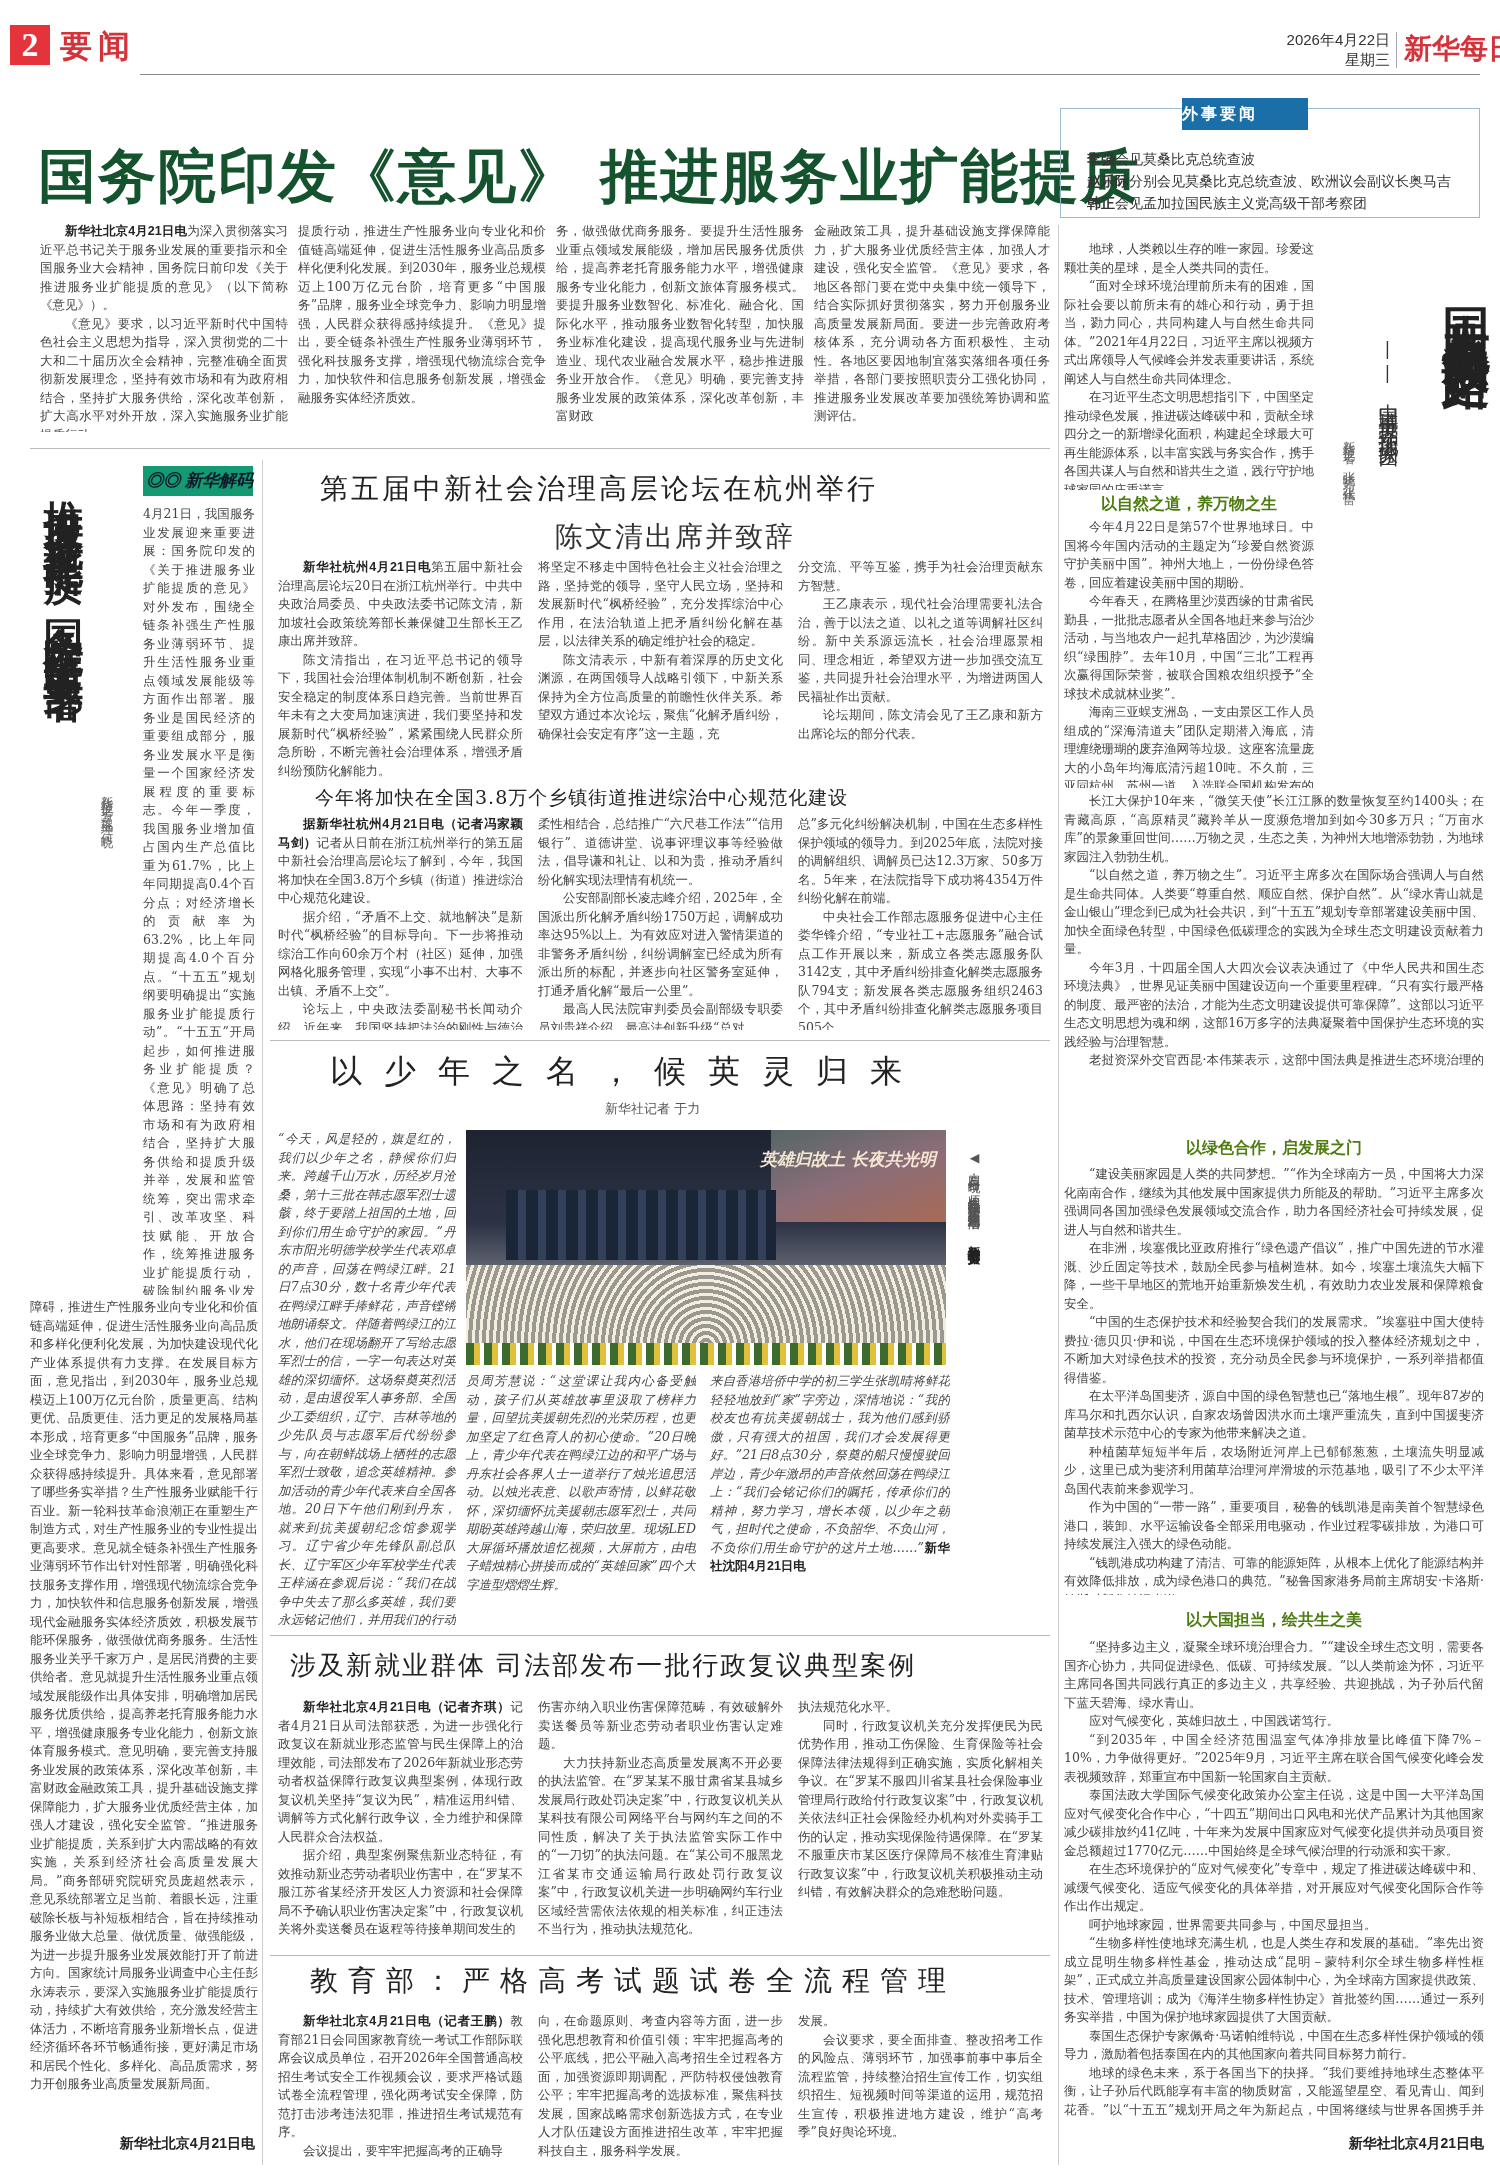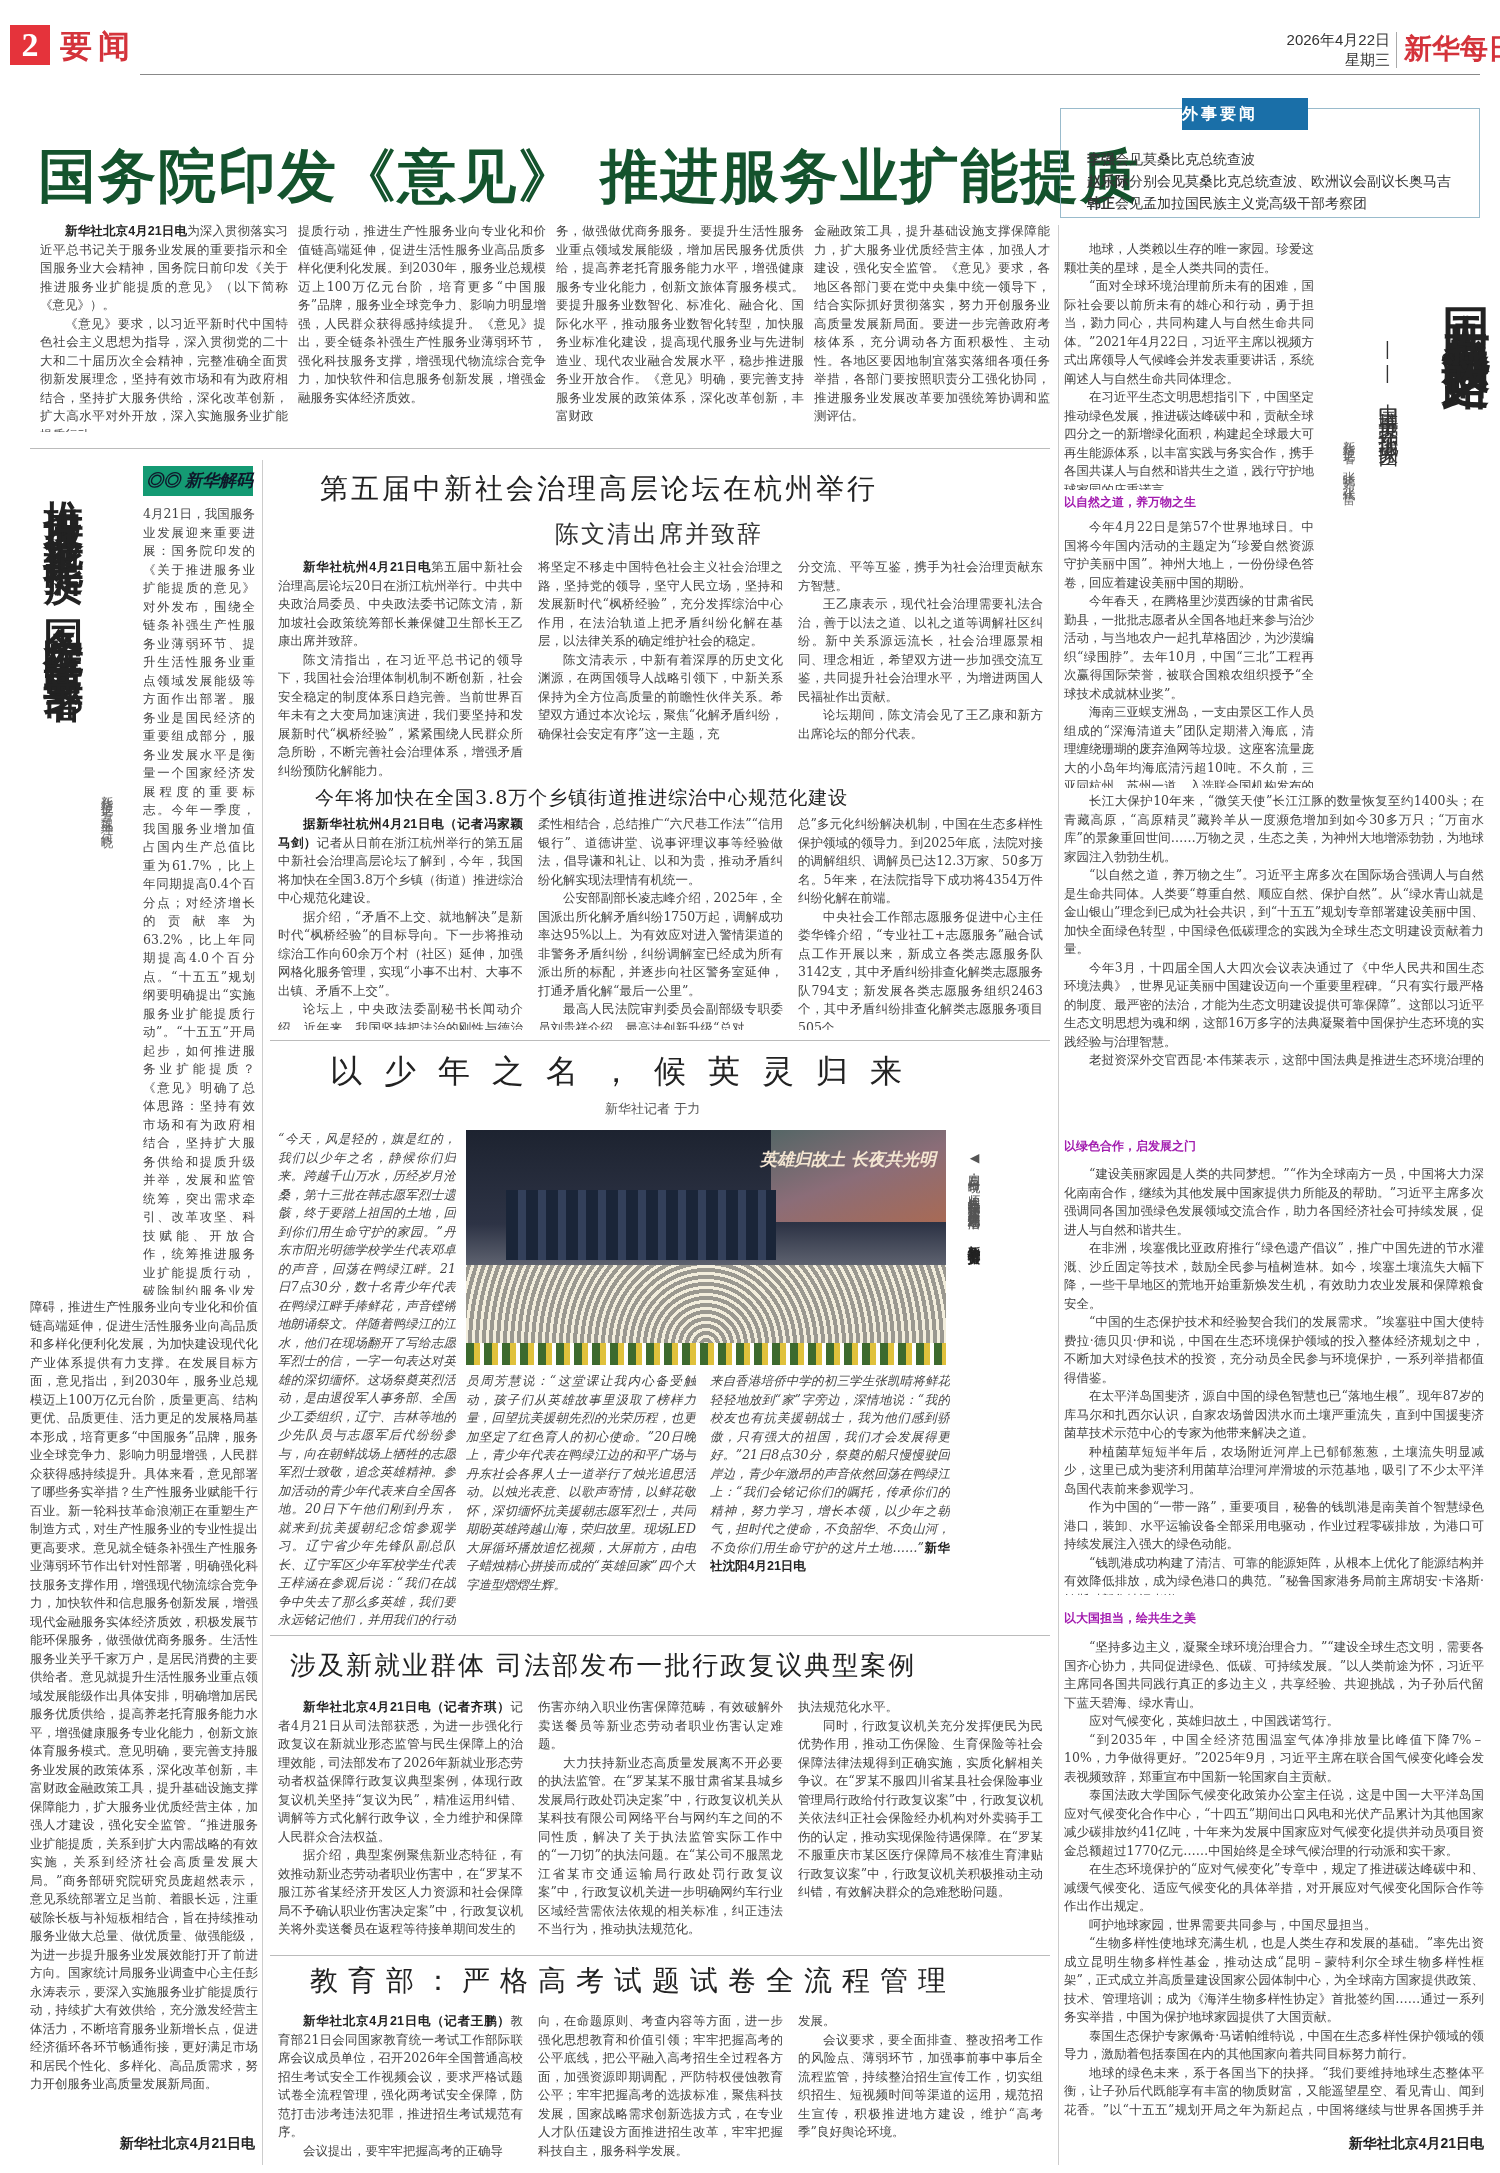--- a/index.html
+++ b/index.html
@@ -18,34 +18,34 @@
 .waishi-list b{font-family:"Liberation Sans",sans-serif}
 .col{font-size:12.5px;line-height:18.5px;color:#444;text-align:justify;overflow:hidden}
 .col p{text-indent:2em}
 .col .lead{font-weight:bold;font-family:"Liberation Sans",sans-serif;color:#222}
 .vtitle{writing-mode:vertical-rl;font-weight:bold;color:#222;letter-spacing:6px}
 .vsmall{writing-mode:vertical-rl;color:#666;font-size:12.5px;letter-spacing:3px}
 .hline{height:1px;background:#bbb}
 .vline{width:1px;background:#ccc}
 .jiemi{left:143px;top:466px;width:110px;height:30px;background:#149a73;color:#0f172a;font-family:"Liberation Sans",sans-serif;font-weight:bold;font-size:17px;line-height:30px;text-align:right;font-style:italic}
 .t2{font-size:28px;color:#222;letter-spacing:3px;white-space:nowrap;font-family:"DejaVu Serif",serif}
-.sub{font-size:24px;color:#333;letter-spacing:2px}
+.sub{font-size:28px;color:#333;letter-spacing:2px}
 .byline{font-size:13px;color:#555}
 .photo{left:466px;top:1130px;width:480px;height:235px;background:linear-gradient(180deg,#1d2330 0%,#2d3345 40%,#6a6e7a 62%,#b5b6b6 78%,#8d8f8a 100%);overflow:hidden}
 .screen{position:absolute;right:0;top:0;width:175px;height:92px;background:linear-gradient(160deg,#566 0%,#8b6d78 50%,#a86a55 100%)}
 .screen-txt{position:absolute;right:10px;top:18px;color:#f4e6d2;font-size:17px;font-style:italic;font-weight:bold;white-space:nowrap}
 .people{position:absolute;left:40px;top:60px;width:270px;height:70px;background:repeating-linear-gradient(90deg,#1a2538 0,#1a2538 12px,#33405a 12px,#33405a 20px)}
 .candles{position:absolute;left:0;top:135px;width:480px;height:100px;background:repeating-radial-gradient(circle at 50% 80%,#f3eedd 0 3px,#9a9890 3px 7px)}
 .flowers{position:absolute;left:0;bottom:0;width:480px;height:22px;background:repeating-linear-gradient(90deg,#3d6a2e 0 8px,#e0c13c 8px 14px,#fff 14px 18px)}
 .caption{left:966px;top:1150px;font-size:12.5px;writing-mode:vertical-rl;color:#555;height:320px;line-height:16px;letter-spacing:1px}
 .caption b{font-family:"Liberation Sans",sans-serif;color:#222}
 .right-title{left:1440px;top:270px;font-size:48px;line-height:54px}
 .right-sub{left:1376px;top:340px;font-size:20px;writing-mode:vertical-rl;color:#333;letter-spacing:4px;font-family:"DejaVu Sans",sans-serif}
 .right-by{left:1340px;top:430px}
-.subhead{font-family:"Liberation Sans",sans-serif;font-weight:bold;font-size:12px;color:#a21caf;}
+.subhead{font-family:"Liberation Sans",sans-serif;font-weight:bold;font-size:16px;color:#4d7c0f;text-align:center}
 .dateline{font-family:"Liberation Sans",sans-serif;font-weight:bold;font-size:14px;color:#222;text-align:right}
 </style>
 </head>
 <body>
 
 <div class="abs pagenum">2</div>
 <div class="abs section">要闻</div>
 <div class="abs rule-top"></div>
 <div class="abs date">
   <div>2026年4月22日</div>

